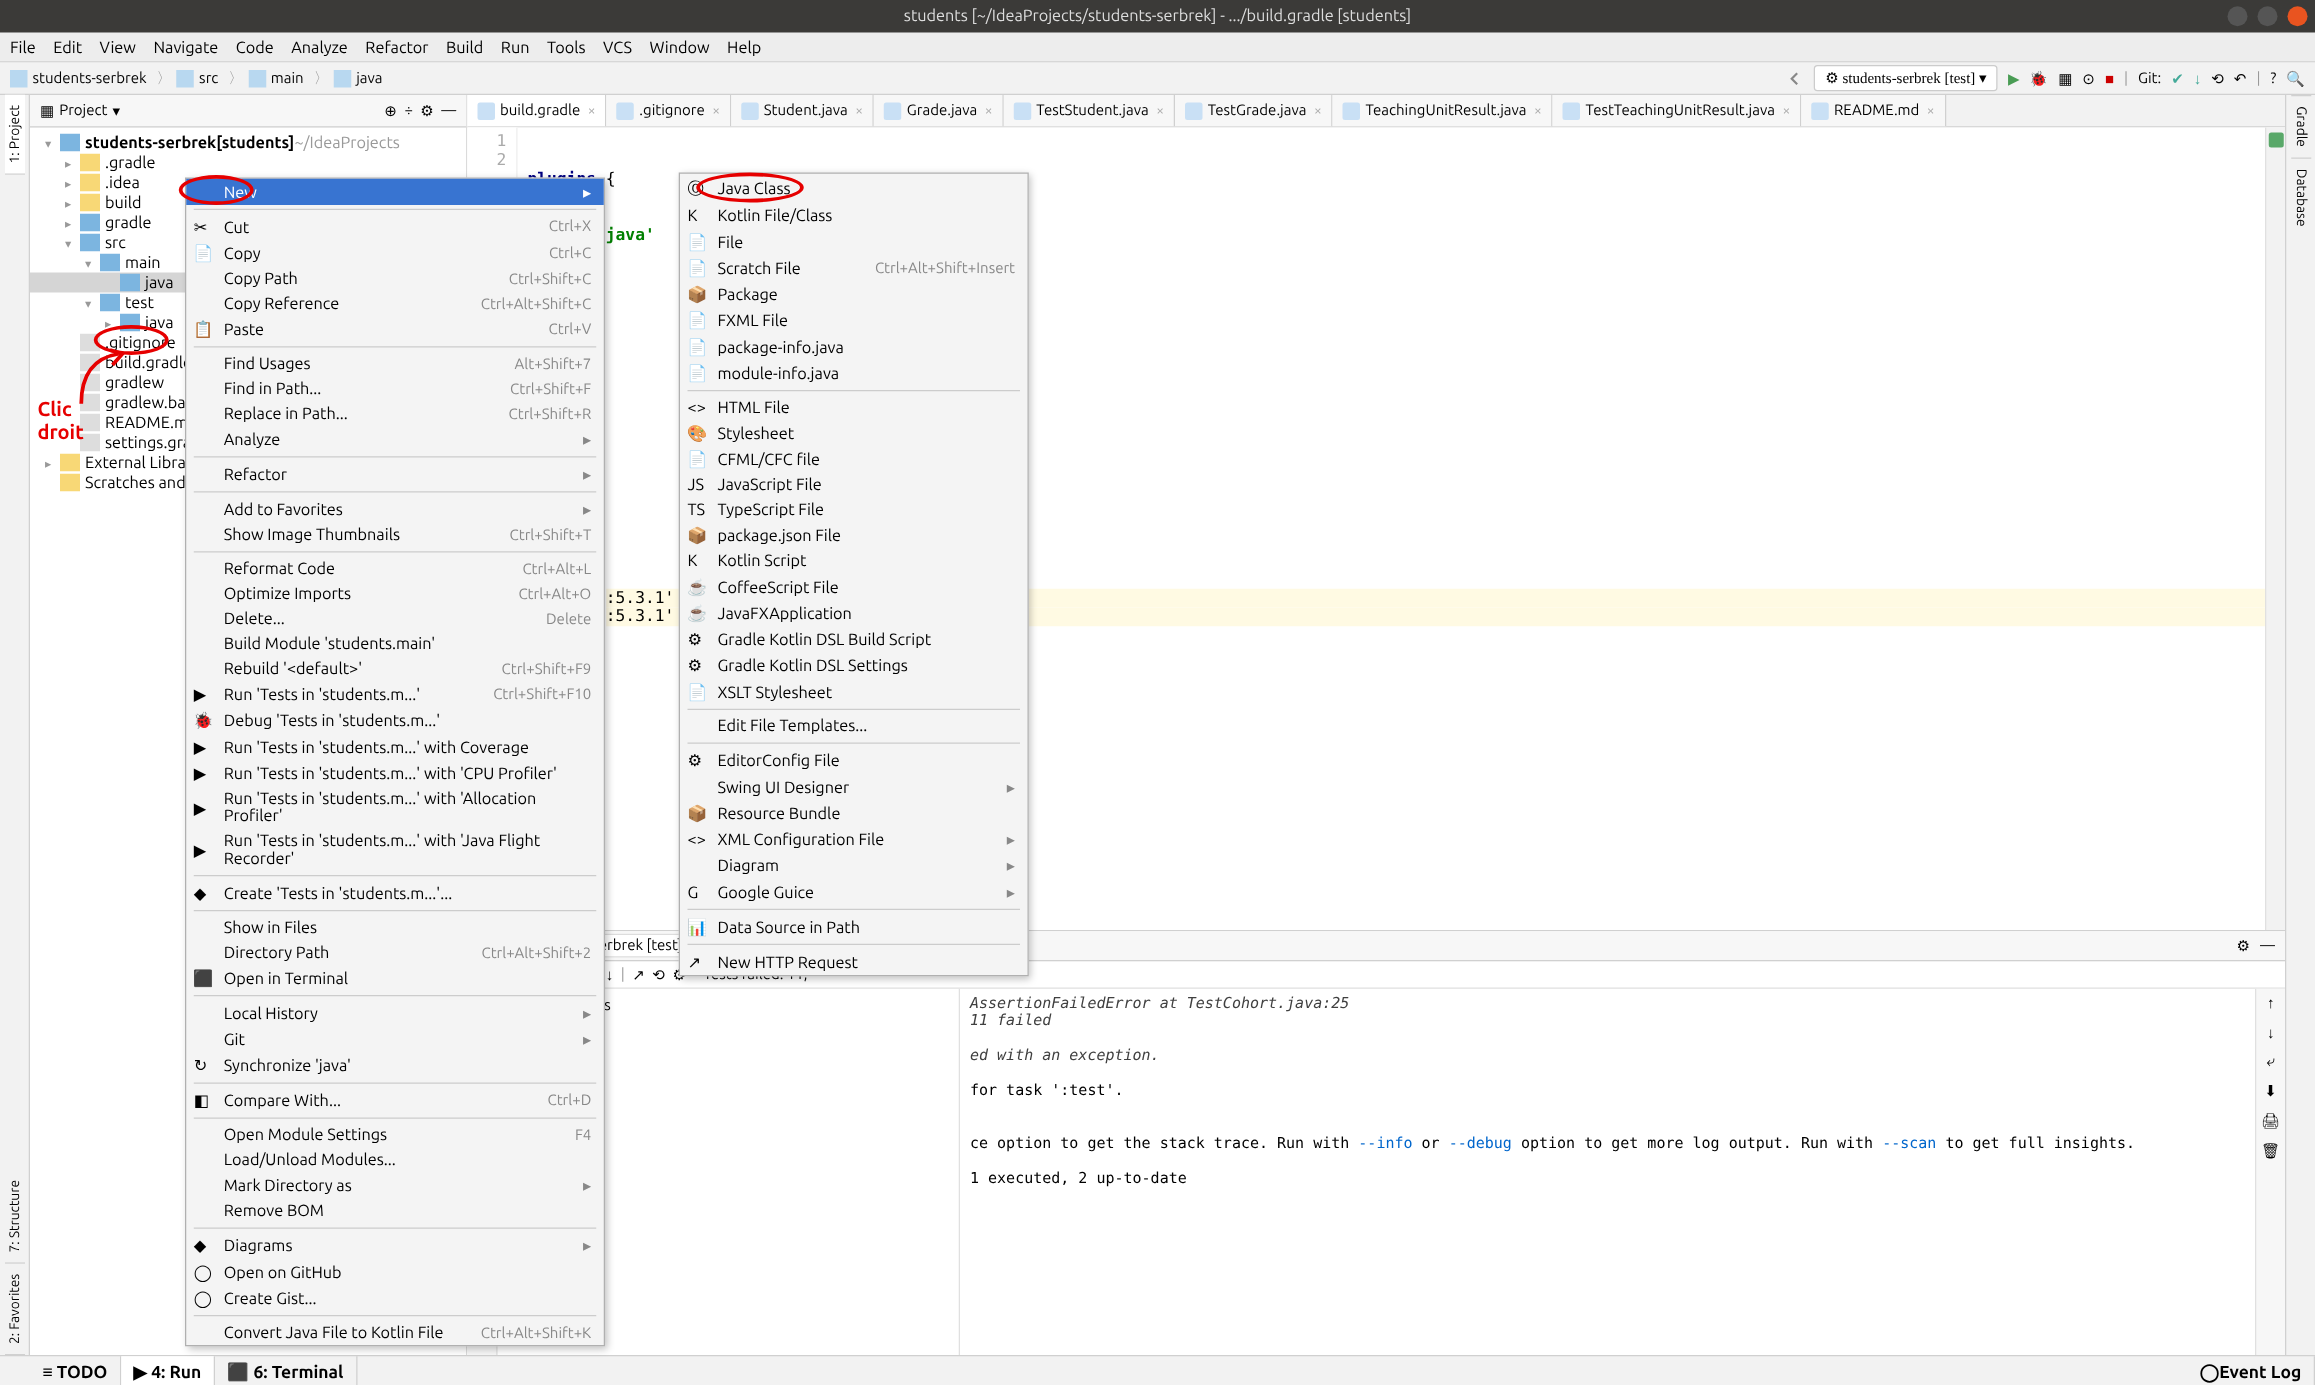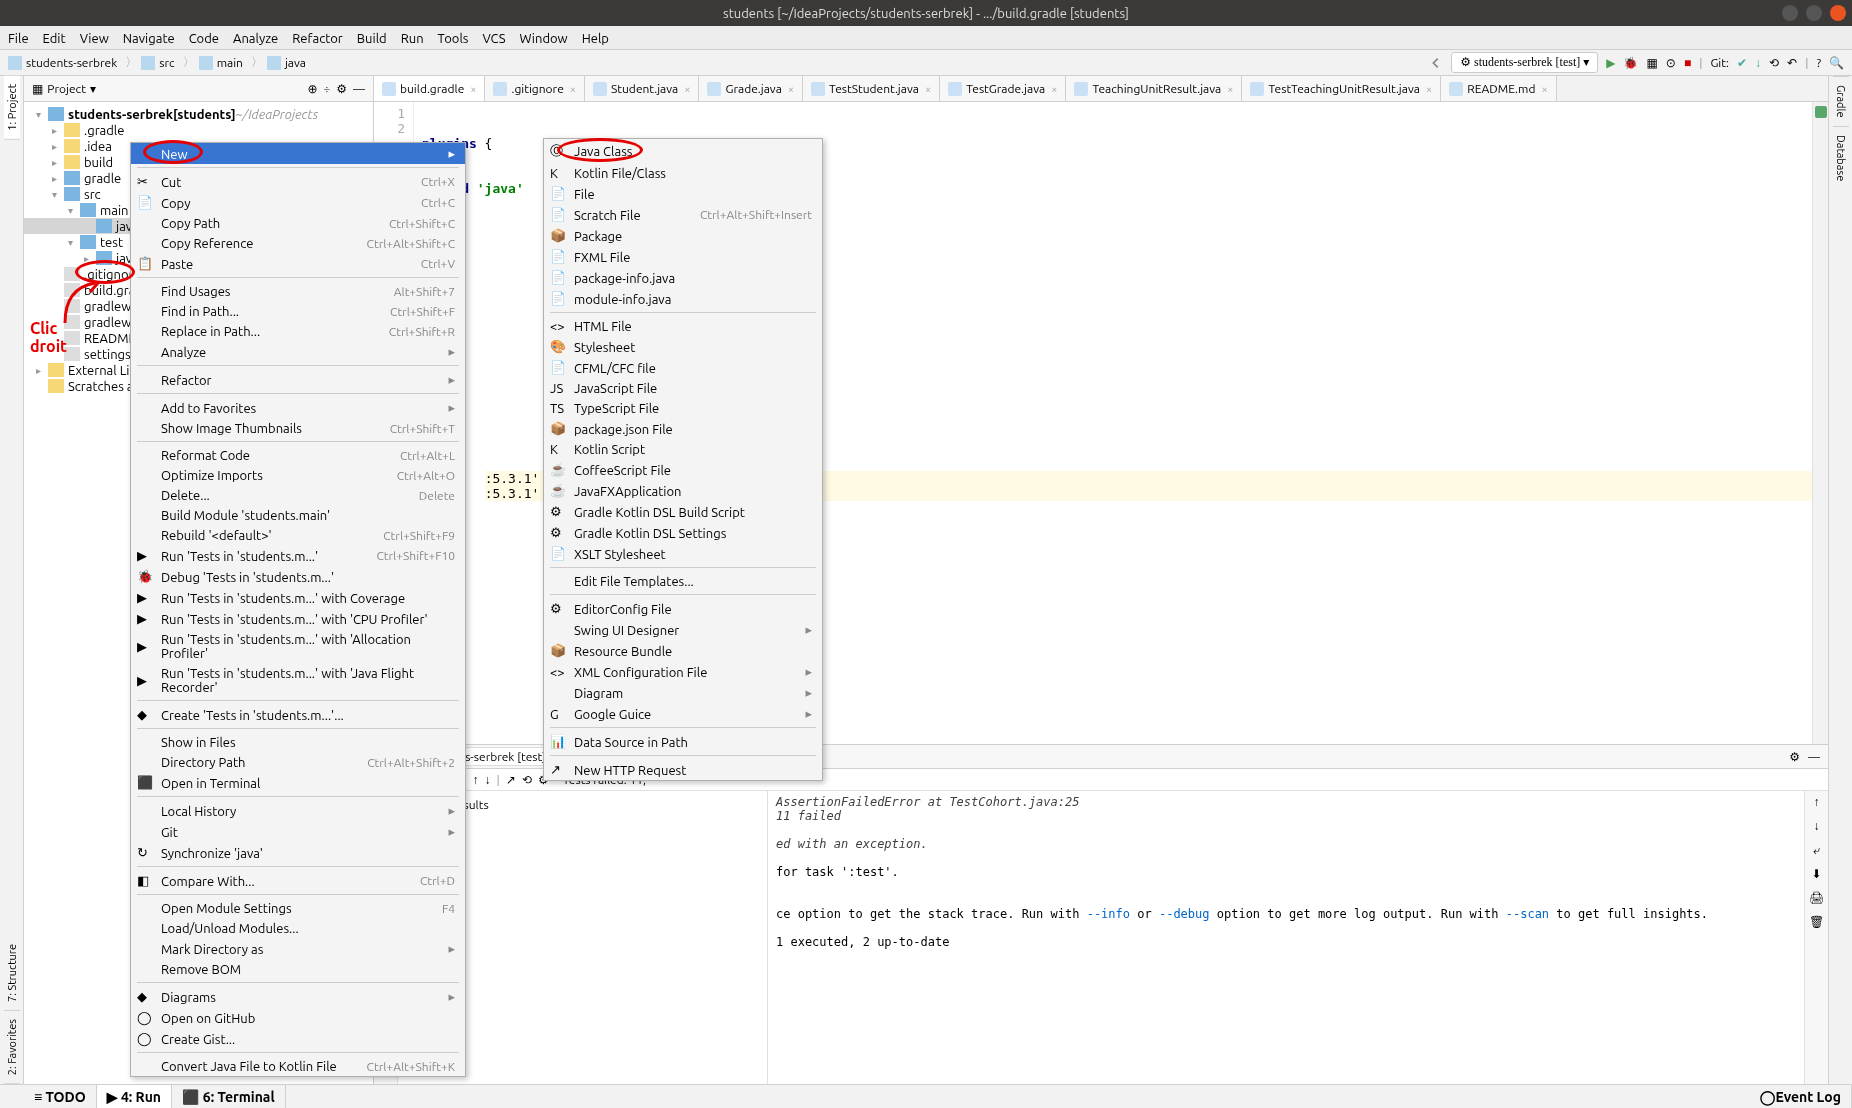--- a/index.html
+++ b/index.html
@@ -43,21 +43,21 @@
     .project-tree { flex: 1; overflow: auto; padding: 4px 0; font-size: 13px; }
     .tree-item { display: flex; align-items: center; padding: 1px 4px; white-space: nowrap; }
     .tree-item.selected { background: #d5d5d5; }
     .tree-indent { display: inline-block; }
     .tree-toggle { width: 12px; color: #999; font-size: 10px; }
     .tree-icon { width: 16px; height: 14px; margin-right: 4px; display: inline-block; }
     .folder-y { background: #f8d876; }
     .folder-b { background: #7cb5e0; }
     .file-ic { background: #ddd; }
     .node-bold { font-weight: bold; }
-    .node-gray { color: #999; font-style: italic; }
+    .node-gray { color: #999; }
     
     
     .editor-area { flex: 1; display: flex; flex-direction: column; background: #fff; }
     .tab-row { height: 26px; display: flex; align-items: stretch; border-bottom: 1px solid #d0d0d0; background: #f2f2f2; }
     .ed-tab { display: flex; align-items: center; padding: 0 8px; border-right: 1px solid #d0d0d0; font-size: 12px; background: #f7f7f7; cursor: pointer; position: relative; }
     .ed-tab.active { background: #fff; }
     .ed-tab .tab-icon { width: 14px; height: 14px; background: #c9e0f5; border-radius: 2px; margin-right: 4px; }
     .ed-tab .close-x { margin-left: 6px; color: #aaa; font-size: 11px; }
     .editor-content { flex: 1; display: flex; background: #fff; font-family: "DejaVu Sans Mono", monospace; font-size: 13px; }
     .gutter { width: 40px; background: #fff; border-right: 1px solid #eee; color: #aaa; text-align: right; padding: 4px 8px 0 0; }
@@ -78,21 +78,21 @@
     .run-console .err { color: #404040; font-style: italic; }
     .run-console .link { color: #0066cc; }
     .run-right-icons { width: 24px; background: #f7f7f7; border-left: 1px solid #e0e0e0; display: flex; flex-direction: column; align-items: center; padding-top: 4px; gap: 10px; }
     
     
     .bottom-tabs { height: 24px; background: #f2f2f2; border-top: 1px solid #d0d0d0; display: flex; align-items: center; }
     .bottom-tab { padding: 0 10px; font-size: 14px; border-right: 1px solid #d0d0d0; display: flex; align-items: center; height: 100%; font-weight: bold; }
     
     
     .context-menu { position: absolute; background: #f4f4f4; border: 1px solid #b0b0b0; box-shadow: 2px 2px 6px rgba(0,0,0,0.25); font-size: 13px; z-index: 100; }
-    .ctx1 { left: 130px; top: 142px; width: 336px; }
+    .ctx1 { left: 148px; top: 142px; width: 336px; }
     .ctx2 { left: 543px; top: 138px; width: 280px; }
     .ctx-item { display: flex; align-items: center; padding: 3px 10px 3px 6px; cursor: pointer; position: relative; }
     .ctx-item.highlighted { background: #3874d1; color: #fff; }
     .ctx-item .icon { width: 18px; margin-right: 6px; font-size: 13px; }
     .ctx-item .label { flex: 1; }
     .ctx-item .shortcut { color: #888; font-size: 12px; }
     .ctx-item .arrow-r { color: #888; }
     .ctx-item.highlighted .arrow-r { color: #fff; }
     .ctx-sep { height: 1px; background: #ccc; margin: 3px 6px; }
     

